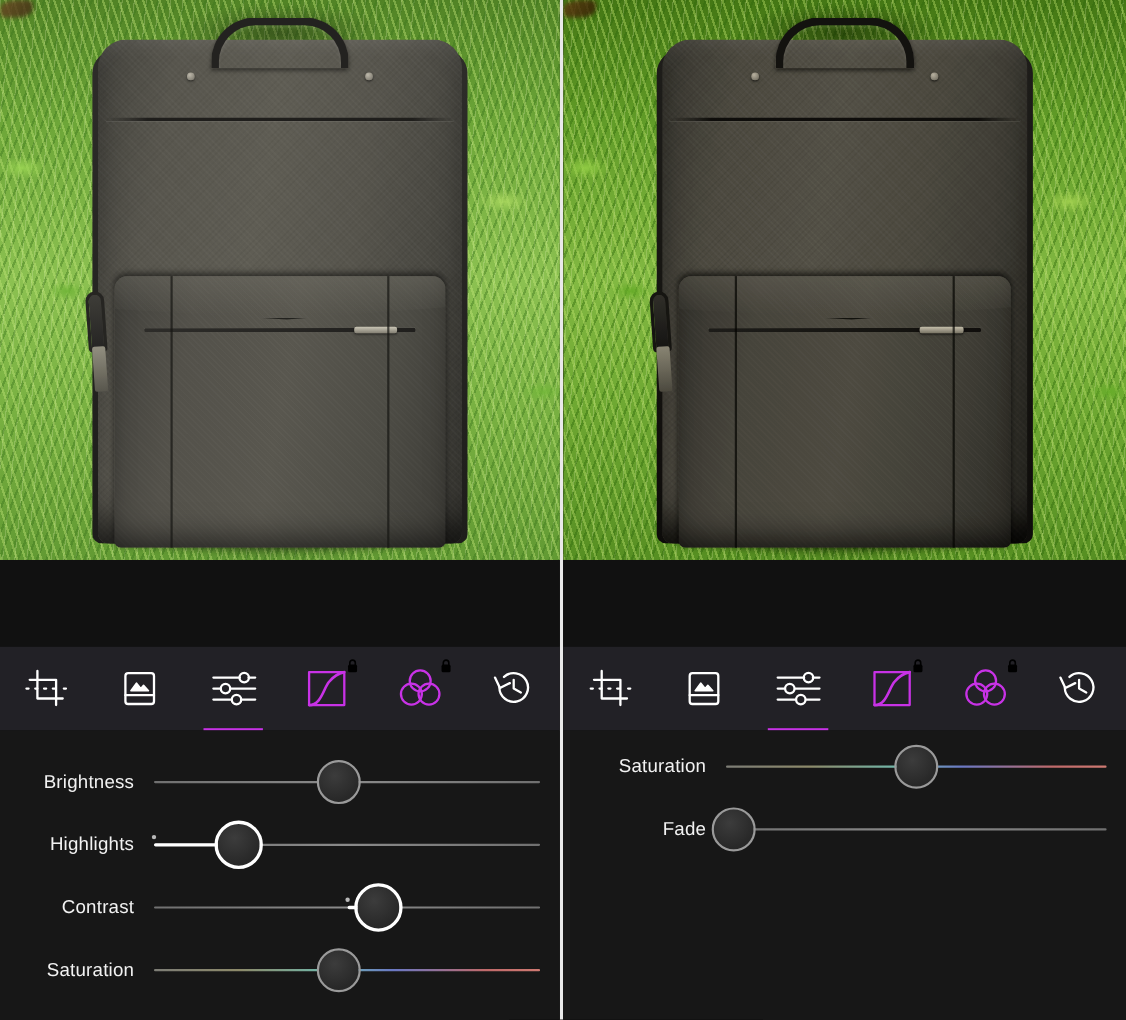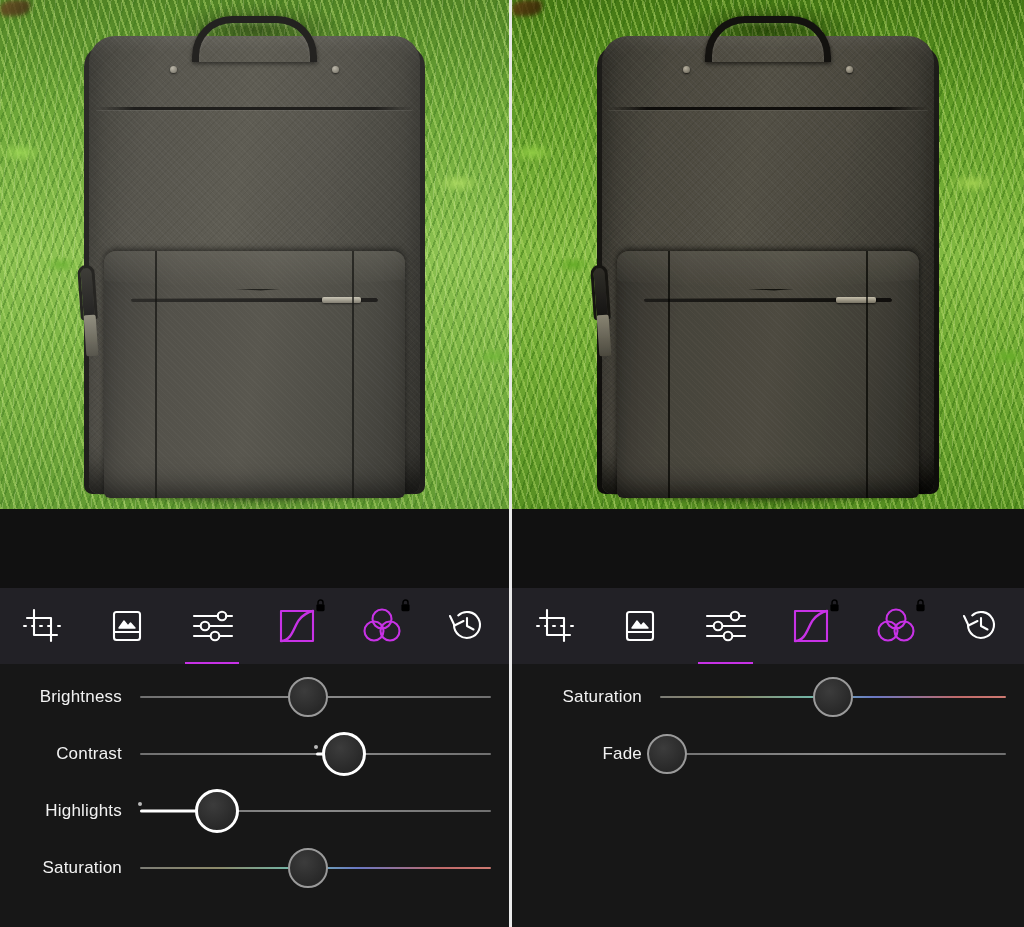--- a/index.html
+++ b/index.html
@@ -174,21 +174,21 @@
   .fill { position:absolute; top:50%; transform:translateY(-50%); height:3px; background:#ffffff; border-radius:2px; }
   .dot { position:absolute; top:50%; width:4px; height:4px; border-radius:50%; background:#b9b9b9; transform:translate(-50%,-50%); margin-top:-7px; }
   .knob {
     position:absolute; top:50%; width:40px; height:40px; border-radius:50%;
     transform:translate(-50%,-50%);
     background:radial-gradient(circle at 40% 34%, #3c3c3c, #282828 70%);
   }
   .knob.idle  { border:2px solid #9a9a9a; }
   .knob.active{ border:3px solid #ffffff; width:44px; height:44px; }
 
-  .pane.left .sliders  { padding-top:4px; }
+  .pane.left .sliders  { padding-top:18px; }
 </style>
 </head>
 <body>
 
 <div class="app">
   <div class="pane left" id="pane-left">
       <div class="photo">
         <div class="layer bg-foliage"></div>
         <div class="layer soil"></div>
         <div class="layer stick"></div>
@@ -284,35 +284,35 @@
       </div>
       <div class="sliders">
         <div class="row">
           <div class="label">Brightness</div>
           <div class="track-wrap">
             <div class="track plain"></div>
             <div class="knob idle" style="left:48%"></div>
           </div>
         </div>
         <div class="row">
+          <div class="label">Highlights</div>
+          <div class="track-wrap">
+            <div class="track plain"></div>
+            <div class="fill" style="left:0%;width:22%"></div>
+            <div class="dot" style="left:0%"></div>
+            <div class="knob active" style="left:22%"></div>
+          </div>
+        </div>
+        <div class="row">
           <div class="label">Contrast</div>
           <div class="track-wrap">
             <div class="track plain"></div>
             <div class="fill" style="left:50%;width:8%"></div>
             <div class="dot" style="left:50%"></div>
             <div class="knob active" style="left:58%"></div>
-          </div>
-        </div>
-        <div class="row">
-          <div class="label">Highlights</div>
-          <div class="track-wrap">
-            <div class="track plain"></div>
-            <div class="fill" style="left:0%;width:22%"></div>
-            <div class="dot" style="left:0%"></div>
-            <div class="knob active" style="left:22%"></div>
           </div>
         </div>
         <div class="row">
           <div class="label">Saturation</div>
           <div class="track-wrap">
             <div class="track sat"></div>
             <div class="knob idle" style="left:48%"></div>
           </div>
         </div>
       </div>

